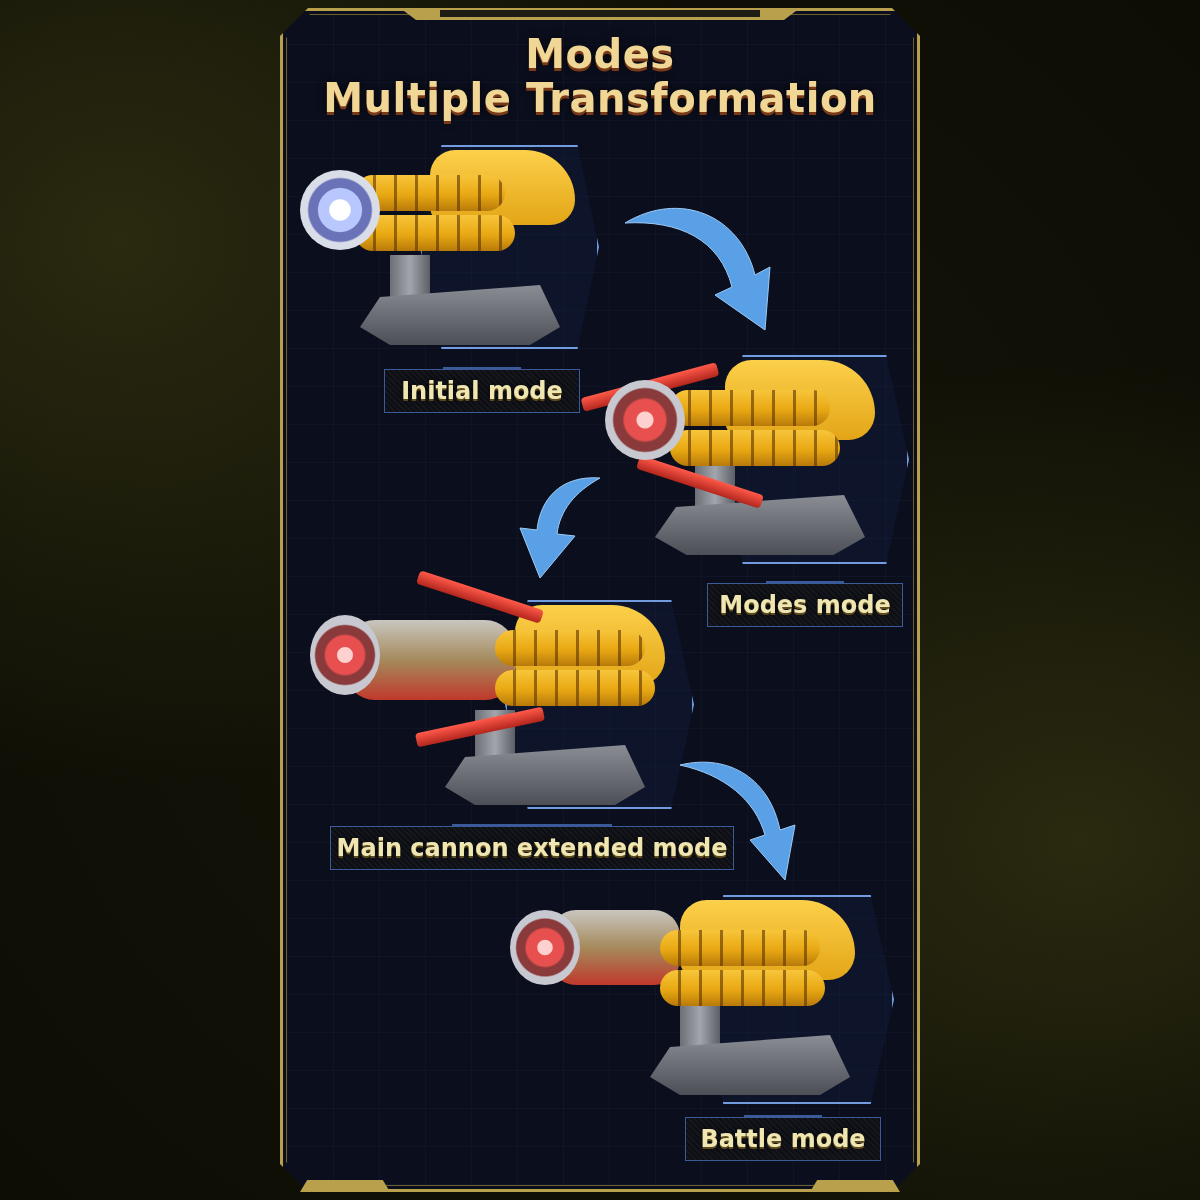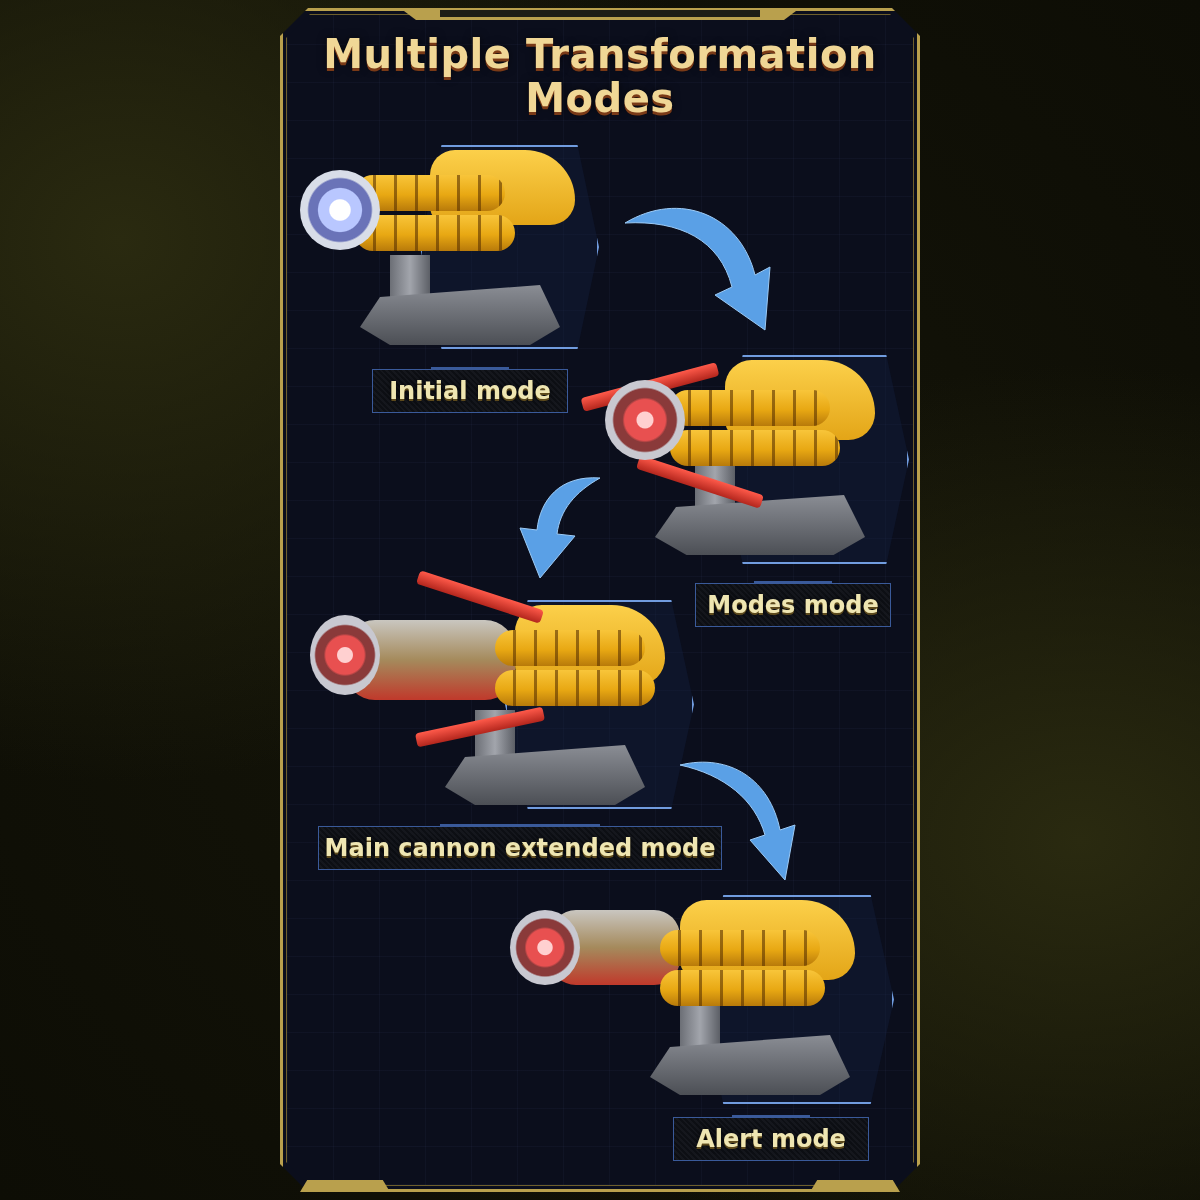--- a/index.html
+++ b/index.html
@@ -33,38 +33,38 @@
       background:repeating-linear-gradient(90deg,transparent 0 18px,rgba(90,50,0,0.6) 18px 21px);}
   .shell{position:absolute;background:linear-gradient(180deg,#fcd04a,#e3a517);border-radius:40px 80px 40px 30px;}
   .muzzle{position:absolute;border-radius:50%;background:radial-gradient(circle,#fff 0 18%,#b9c7ff 20% 38%,#6a73b8 40% 55%,#d8dde8 58% 100%);}
   .muzzle.red{background:radial-gradient(circle,#ffd0d0 0 14%,#e85050 16% 36%,#8a3a3a 40% 55%,#c8c8d0 58% 100%);}
   .base{position:absolute;background:linear-gradient(180deg,#8a8d94,#4c4f55);clip-path:polygon(10% 20%,90% 0,100% 70%,85% 100%,15% 100%,0 70%);}
   .stand{position:absolute;background:linear-gradient(90deg,#6c6f76,#a2a5ac,#5c5f66);}
   .claw{position:absolute;background:linear-gradient(180deg,#ff5a4a,#b3261d);border-radius:4px;}
   .label{position:absolute;height:44px;border:1px solid #3a5a9a;box-sizing:border-box;
       background:repeating-linear-gradient(45deg,#0d0f14 0 2px,#15171d 2px 4px);
       display:flex;align-items:center;justify-content:center;
-      font-weight:bold;font-size:24px;color:#efe6b2;text-shadow:0 2px 0 #5d4a1c,0 0 6px rgba(0,0,0,0.7);}
+      font-weight:bold;font-size:24px;color:#efe6b2;text-shadow:0 2px 0 #5d4a1c,0 0 6px rgba(0,0,0,0.7);margin-left:12px;}
   .label::before{content:"";position:absolute;top:-3px;left:30%;width:40%;height:3px;background:#3a5a9a;}
   .arrow{position:absolute;}
 </style>
 </head>
 <body>
 
 <div class="outer-bg"></div>
 <div class="frame"></div>
 <div class="frame-inner"></div>
 <div class="top-tab"></div>
 <div class="top-tab-dark"></div>
 <div class="bot-tab"></div>
 <div class="bot-tab r"></div>
 
 <div class="title">
+  <div>Modes</div>
   <div>Multiple Transformation</div>
-  <div>Modes</div>
 </div>
 
 <div class="hex" style="left:420px;top:145px;width:175px;height:200px;"></div>
 <div class="cannon" style="left:300px;top:145px;width:290px;height:205px;">
   <div class="stand" style="left:90px;top:110px;width:40px;height:70px;"></div>
   <div class="base" style="left:60px;top:140px;width:200px;height:60px;"></div>
   <div class="shell" style="left:130px;top:5px;width:145px;height:75px;"></div>
   <div class="barrel" style="left:55px;top:30px;width:150px;height:36px;"></div>
   <div class="barrel" style="left:55px;top:70px;width:160px;height:36px;"></div>
   <div class="muzzle" style="left:0;top:25px;width:80px;height:80px;"></div>
@@ -120,14 +120,14 @@
 <div class="cannon" style="left:510px;top:895px;width:370px;height:210px;">
   <div class="stand" style="left:170px;top:110px;width:40px;height:70px;"></div>
   <div class="base" style="left:140px;top:140px;width:200px;height:60px;"></div>
   <div class="shell" style="left:170px;top:5px;width:175px;height:80px;"></div>
   <div style="position:absolute;left:40px;top:15px;width:130px;height:75px;border-radius:26px;background:linear-gradient(180deg,#c9c6c0,#a58a5c 50%,#c0392b 100%);"></div>
   <div class="barrel" style="left:150px;top:35px;width:160px;height:36px;"></div>
   <div class="barrel" style="left:150px;top:75px;width:165px;height:36px;"></div>
   <div class="muzzle red" style="left:0;top:15px;width:70px;height:75px;"></div>
 </div>
 <div class="label" style="left:673px;top:1117px;width:196px;">
-    <span>Alert mode</span>
+    <span>Battle mode</span>
   </div>
 
 </body></html>

